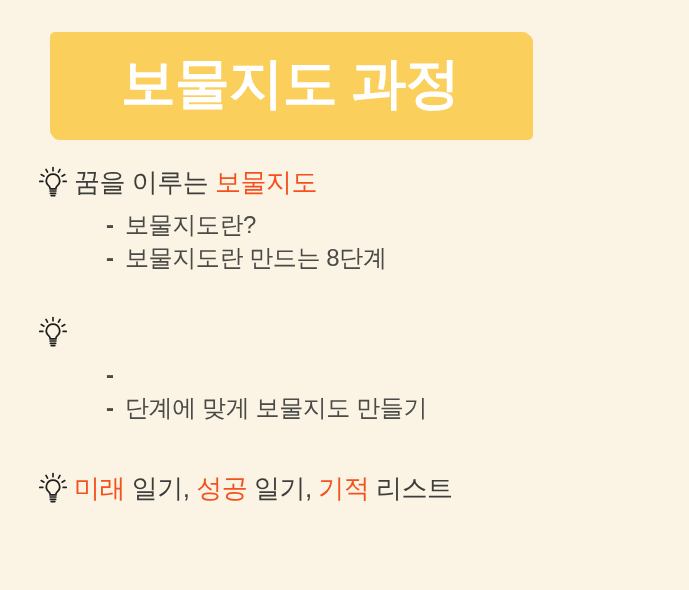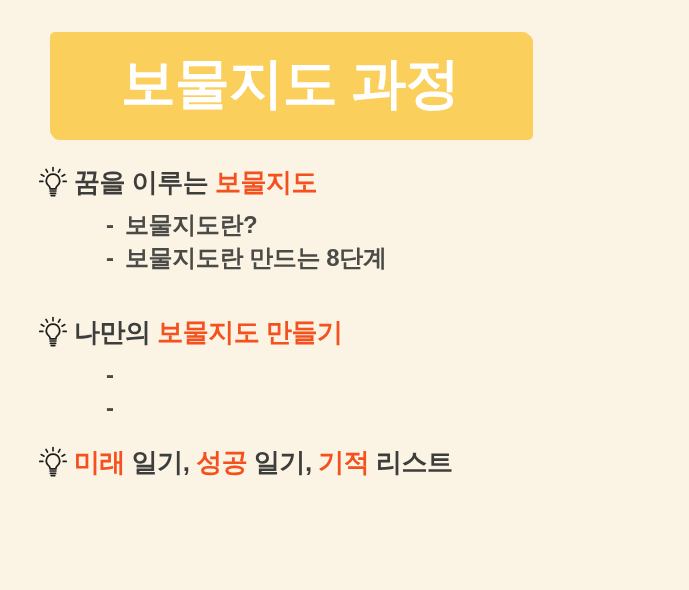--- a/index.html
+++ b/index.html
@@ -80,21 +80,21 @@
   .bulb-icon {
     flex: 0 0 auto;
     width: 30px;
     height: 32px;
     margin-right: 6px;
     display: block;
   }
 
   .headline-text {
     font-size: 26px;
-    font-weight: 700;
+    font-weight: 400;
     color: #3d3d3b;
     white-space: nowrap;
     line-height: 1;
     letter-spacing: -0.5px;
   }
   .headline-text .accent {
     color: #f4511e;
   }
   .headline-text .plain {
     color: #3d3d3b;
@@ -109,30 +109,30 @@
   .sub-dash {
     color: #4a4a47;
     font-size: 24px;
     font-weight: 700;
     line-height: 1;
     margin-right: 11px;
   }
   .sub-text {
     color: #4a4a47;
     font-size: 24px;
-    font-weight: 700;
+    font-weight: 400;
     line-height: 1;
     letter-spacing: -0.4px;
     white-space: nowrap;
   }
 
   
   #block-1 { margin-top: 0px; }
   #block-2 { margin-top: 40px; }
-  #block-3 { margin-top: 20px; }
+  #block-3 { margin-top: 46px; }
 </style>
 </head>
 <body>
 
 <div class="slide">
 
   <div class="title-banner">
     <span class="title-text">보물지도 과정</span>
   </div>
 
@@ -177,27 +177,27 @@
             <path d="M13.2 29.6 h3.6"></path>
             <path d="M15 1.5 v3.2"></path>
             <path d="M8.0 3.4 l1.5 2.8"></path>
             <path d="M22.0 3.4 l-1.5 2.8"></path>
             <path d="M3.2 8.6 l2.8 1.6"></path>
             <path d="M26.8 8.6 l-2.8 1.6"></path>
             <path d="M1.8 15.4 h3.0"></path>
             <path d="M28.2 15.4 h-3.0"></path>
           </g>
         </svg>
-        <span class="headline-text"><span class="plain">나만의 </span><span class="accent">보물지도 만들기</span></span>
-      </div>
-      <div class="subitem">
-        <span class="sub-dash">-</span>
-      </div>
-      <div class="subitem">
-        <span class="sub-dash">-</span>
+      </div>
+      <div class="subitem">
+        <span class="sub-dash">-</span>
+      </div>
+      <div class="subitem">
+        <span class="sub-dash">-</span>
+        <span class="sub-text">단계에 맞게 보물지도 만들기</span>
       </div>
     </div>
 
     <div class="block" id="block-3">
       <div class="headline">
         <svg class="bulb-icon" viewBox="0 0 30 32">
           <g fill="none" stroke="#1f1f1e" stroke-width="1.7" stroke-linecap="round">
             <path d="M15 8.2 a6.6 6.6 0 0 1 4.2 11.7 c-0.9 0.8 -1.3 1.5 -1.3 2.4 v0.6 h-5.8 v-0.6 c0 -0.9 -0.4 -1.6 -1.3 -2.4 A6.6 6.6 0 0 1 15 8.2 z"></path>
             <path d="M12.1 25.0 h5.8"></path>
             <path d="M12.4 27.4 h5.2"></path>

